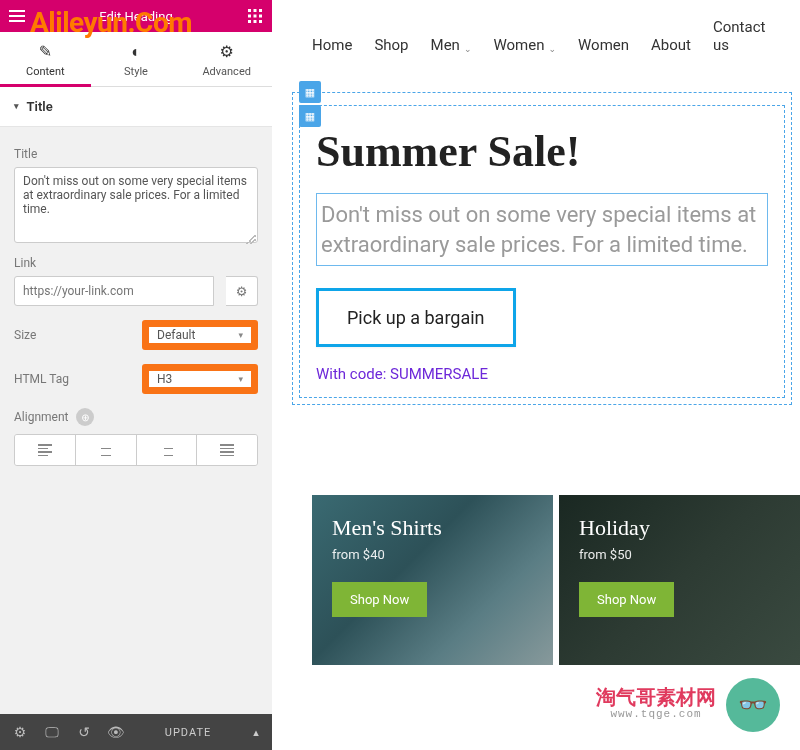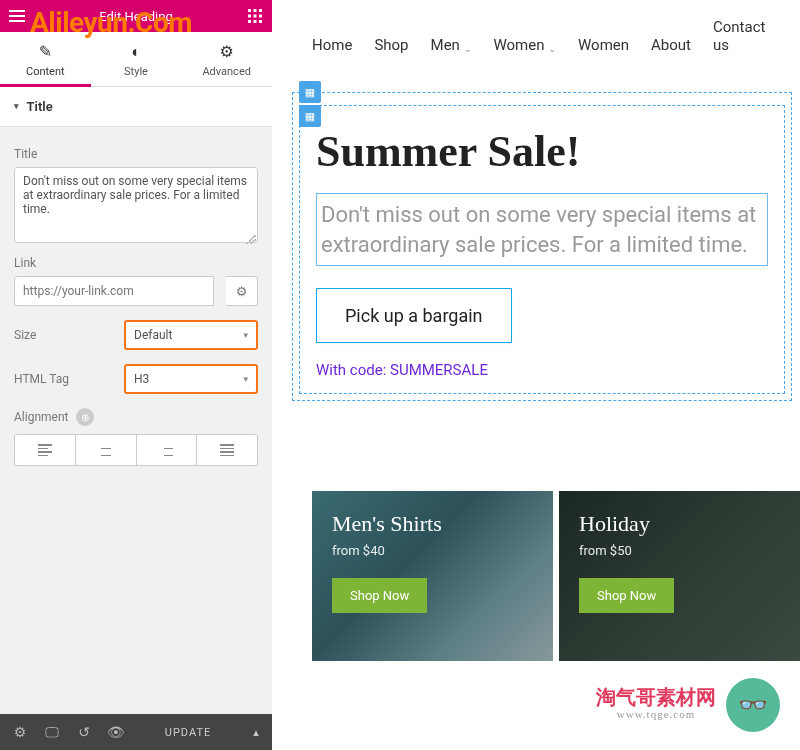--- a/index.html
+++ b/index.html
@@ -24,23 +24,23 @@
 .panel-body { padding: 10px 14px; font-size: 12px; color: #666; }
 .field-label { font-size: 12px; color: #777; margin: 10px 0 6px; }
 .textarea { width: 100%; height: 76px; border: 1px solid #ccc; background: #fff; border-radius: 3px; font-size: 12px; padding: 6px 8px; color: #555; resize: none; }
 .textarea-wrap { position: relative; }
 .resize-handle { position: absolute; right: 2px; bottom: 2px; width: 10px; height: 10px; background: linear-gradient(135deg, transparent 50%, #bbb 50%, #bbb 60%, transparent 60%, transparent 70%, #bbb 70%, #bbb 80%, transparent 80%); }
 
 .link-row { display: flex; gap: 12px; }
 .link-input { flex: 1; border: 1px solid #ccc; border-radius: 3px 0 0 3px; font-size: 12px; padding: 6px 8px; color: #999; height: 30px; }
 .link-gear { width: 32px; height: 30px; border: 1px solid #ccc; border-left: none; background: #fff; border-radius: 0 3px 3px 0; display:flex; align-items:center; justify-content:center; color:#777; cursor:pointer; font-size:13px;}
 
-.row { display: flex; align-items: center; margin-top: 14px; }
+.row { display: flex; align-items: center; margin-top: 14px; gap: 18px; }
 .row .row-label { width: 110px; font-size: 12px; color: #777; }
-.select { flex: 1; height: 30px; border: 2px solid #f97316; border-radius: 3px; background: #fff; font-size: 12px; padding: 0 8px; color: #555; display:flex; align-items:center; justify-content:space-between; cursor:pointer; }
+.select { flex: 1; height: 30px; border: 7px solid #f97316; border-radius: 3px; background: #fff; font-size: 12px; padding: 0 8px; color: #555; display:flex; align-items:center; justify-content:space-between; cursor:pointer; }
 .select::after { content:"▾"; font-size:9px; color:#888; }
 
 .align-row { display:flex; align-items:center; margin-top:14px; }
 .align-label { font-size:12px; color:#777; margin-right:8px; }
 .globe { width:18px; height:18px; border-radius:50%; background:#ccc; display:flex; align-items:center; justify-content:center; font-size:10px; color:#fff; }
 .align-buttons { display:flex; margin-top:8px; border:1px solid #ccc; border-radius:3px; overflow:hidden; }
 .align-btn { flex:1; height:30px; border-right:1px solid #ccc; background:#fff; cursor:pointer; display:flex; align-items:center; justify-content:center; }
 .align-btn:last-child { border-right:none; }
 .align-lines { width:14px; display:flex; flex-direction:column; gap:2px; }
 .align-lines span { height:1.5px; background:#888; display:block; }
@@ -60,34 +60,34 @@
 .nav-item .chev { font-size:9px; color:#888; }
 
 .canvas { margin:20px 8px 0 20px; border:1px dashed #4aa5e8; padding:6px; position:relative; }
 .sec-handle { position:absolute; left:6px; width:22px; height:22px; background:#4aa5e8; color:#fff; display:flex; align-items:center; justify-content:center; font-size:11px; border-radius:2px; cursor:pointer; }
 .sec-handle.h1 { top:-12px; }
 .sec-handle.h2 { top:12px; }
 
 .inner { border:1px dashed #4aa5e8; padding:20px 16px 14px; margin-top:6px; }
 .heading-big { font-size:44px; font-weight:700; color:#222; font-family: Georgia, serif; margin-bottom:16px; }
 .subtext { border:1px solid #6eb9ee; padding:6px 4px; font-size:22px; color:#9a9a9a; line-height:1.35; margin-bottom:22px; }
-.cta { display:inline-block; background:#fff; border:1px solid #0ea5e9; box-shadow:0 1px 2px rgba(0,0,0,0.05); padding:16px 28px; font-size:18px; color:#222; cursor:pointer; margin-bottom:18px; }
+.cta { display:inline-block; background:#fff; border:3px solid #0ea5e9; box-shadow:0 1px 2px rgba(0,0,0,0.05); padding:16px 28px; font-size:18px; color:#222; cursor:pointer; margin-bottom:18px; }
 .code-line { font-size:15px; color:#6d28d9; }
 
 .cards { display:flex; gap:6px; margin:90px 0 16px 40px; }
 .card { width:250px; height:170px; position:relative; padding:20px; color:#fff; overflow:hidden; }
 .card.c1 { background: linear-gradient(135deg, #3a6a72 0%, #2d5158 40%, #5a7d84 70%, #87999b 100%); }
 .card.c2 { background: linear-gradient(135deg, #1a2822 0%, #2d3b33 50%, #3a4a40 100%); }
 .card-title { font-size:22px; font-family:Georgia,serif; margin-bottom:6px; }
 .card-price { font-size:13px; opacity:0.9; margin-bottom:20px; }
 .shop-btn { background:#7fb536; color:#fff; border:none; padding:10px 18px; font-size:13px; cursor:pointer; }
 
 
 .wm-text { position:absolute; bottom:30px; right:84px; font-size:20px; font-weight:700; color:#e03a5e; z-index:10; font-family:"SimSun",serif; text-align:center; line-height:1.1;}
-.wm-text .sub { display:block; font-size:11px; color:#999; font-family:Liberation Serif, serif; font-weight:400; letter-spacing:1px;}
+.wm-text .sub { display:block; font-size:11px; color:#999; font-family:Liberation Mono, monospace; font-weight:400; letter-spacing:1px;}
 .wm-face { position:absolute; bottom:18px; right:20px; width:54px; height:54px; border-radius:50%; background:#55b99a; display:flex; align-items:center; justify-content:center; z-index:10; }
 .wm-face .glasses { font-size:24px; color:#ff7a00; }
 </style>
 </head>
 <body>
 
 <div class="sidebar">
   <div class="watermark-top">Alileyun.Com</div>
 
   <div class="topbar">

